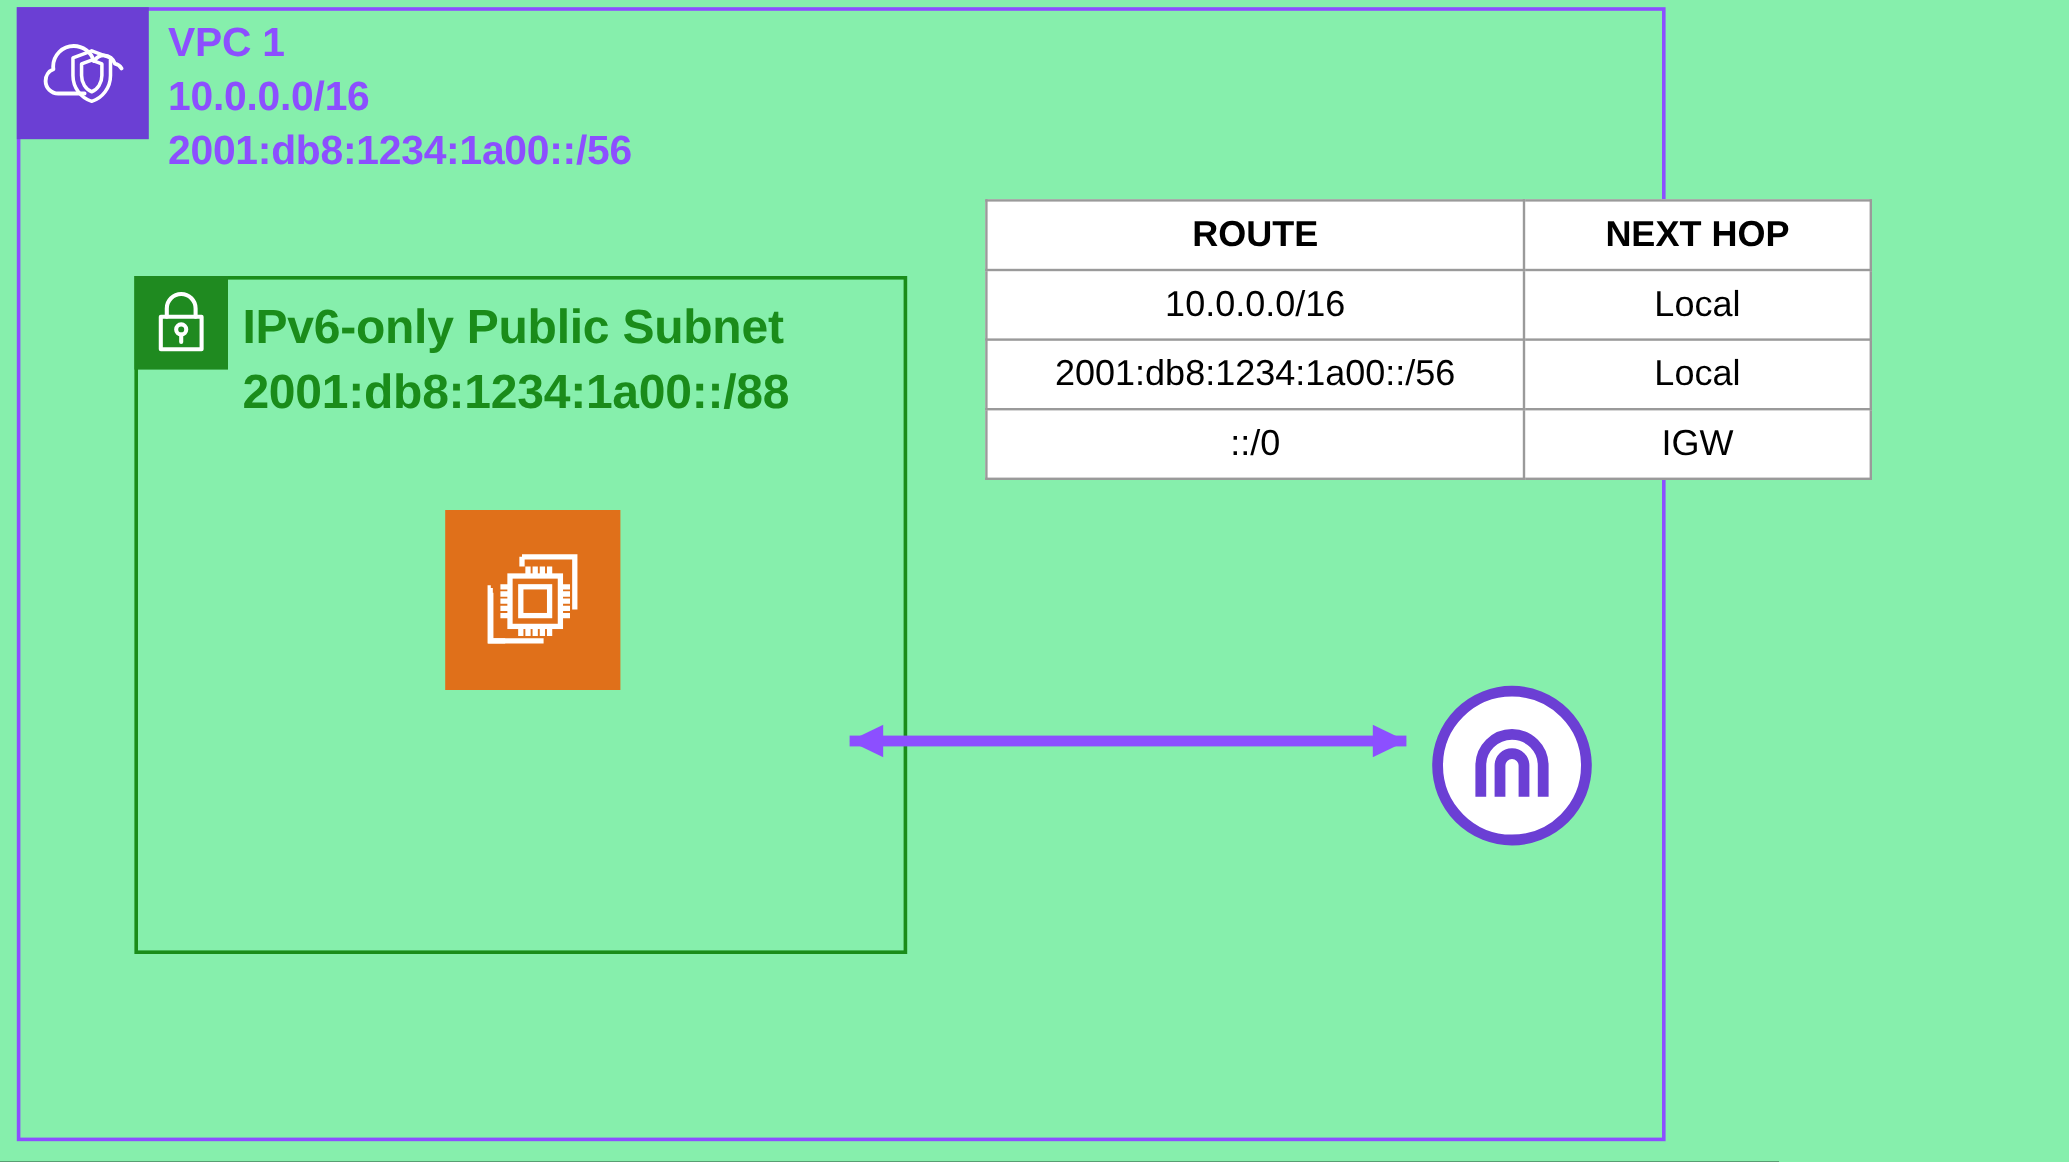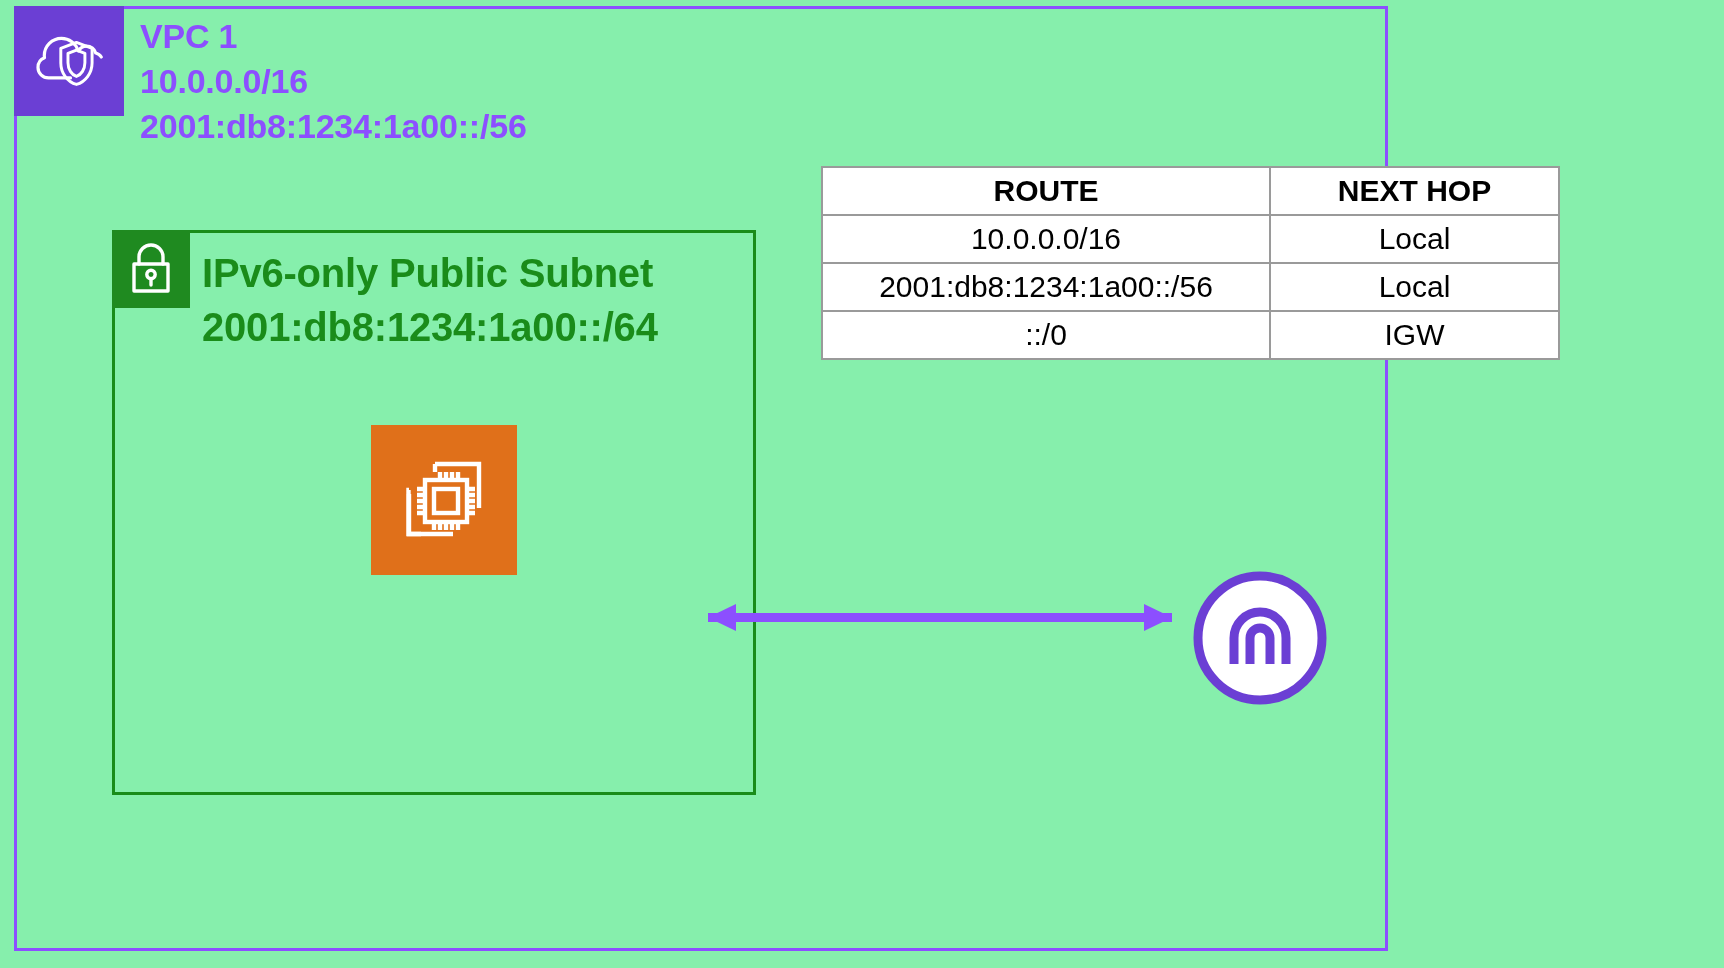--- a/index.html
+++ b/index.html
@@ -126,21 +126,21 @@
     background: #ffffff;
     table-layout: fixed;
   }
   .route-table th,
   .route-table td {
     border: 2px solid #9a9a9a;
     text-align: center;
     color: #000000;
     font-size: 30px;
     font-weight: 400;
-    height: 48px;
+    height: 58px;
     padding: 4px 8px;
     box-sizing: border-box;
     white-space: nowrap;
     overflow: hidden;
   }
   .route-table th {
     font-weight: 700;
     font-size: 30px;
   }
   .route-table col.c-route { width: 448px; }
@@ -199,21 +199,21 @@
         <path d="M14 23v-7a12 12 0 0 1 24 0v7"></path>
         <rect x="9" y="23" width="34" height="27"></rect>
         <circle cx="26" cy="33.5" r="4.2"></circle>
         <path d="M26 37.7V44"></path>
       </g>
     </svg>
   </div>
 
   <div class="subnet-label">
     <div>IPv6-only Public Subnet</div>
-    <div>2001:db8:1234:1a00::/64</div>
+    <div>2001:db8:1234:1a00::/88</div>
   </div>
 
   <div class="ec2-tile">
     <svg width="106" height="108" viewBox="0 0 106 108" aria-hidden="true">
       <g fill="none" stroke="#ffffff" stroke-width="4.4" stroke-linejoin="miter" stroke-linecap="butt">
 
         <path d="M44 18h44v44"></path>
         <path d="M44 18v8"></path>
 
         <path d="M18 44h-0.5v44H62"></path>

